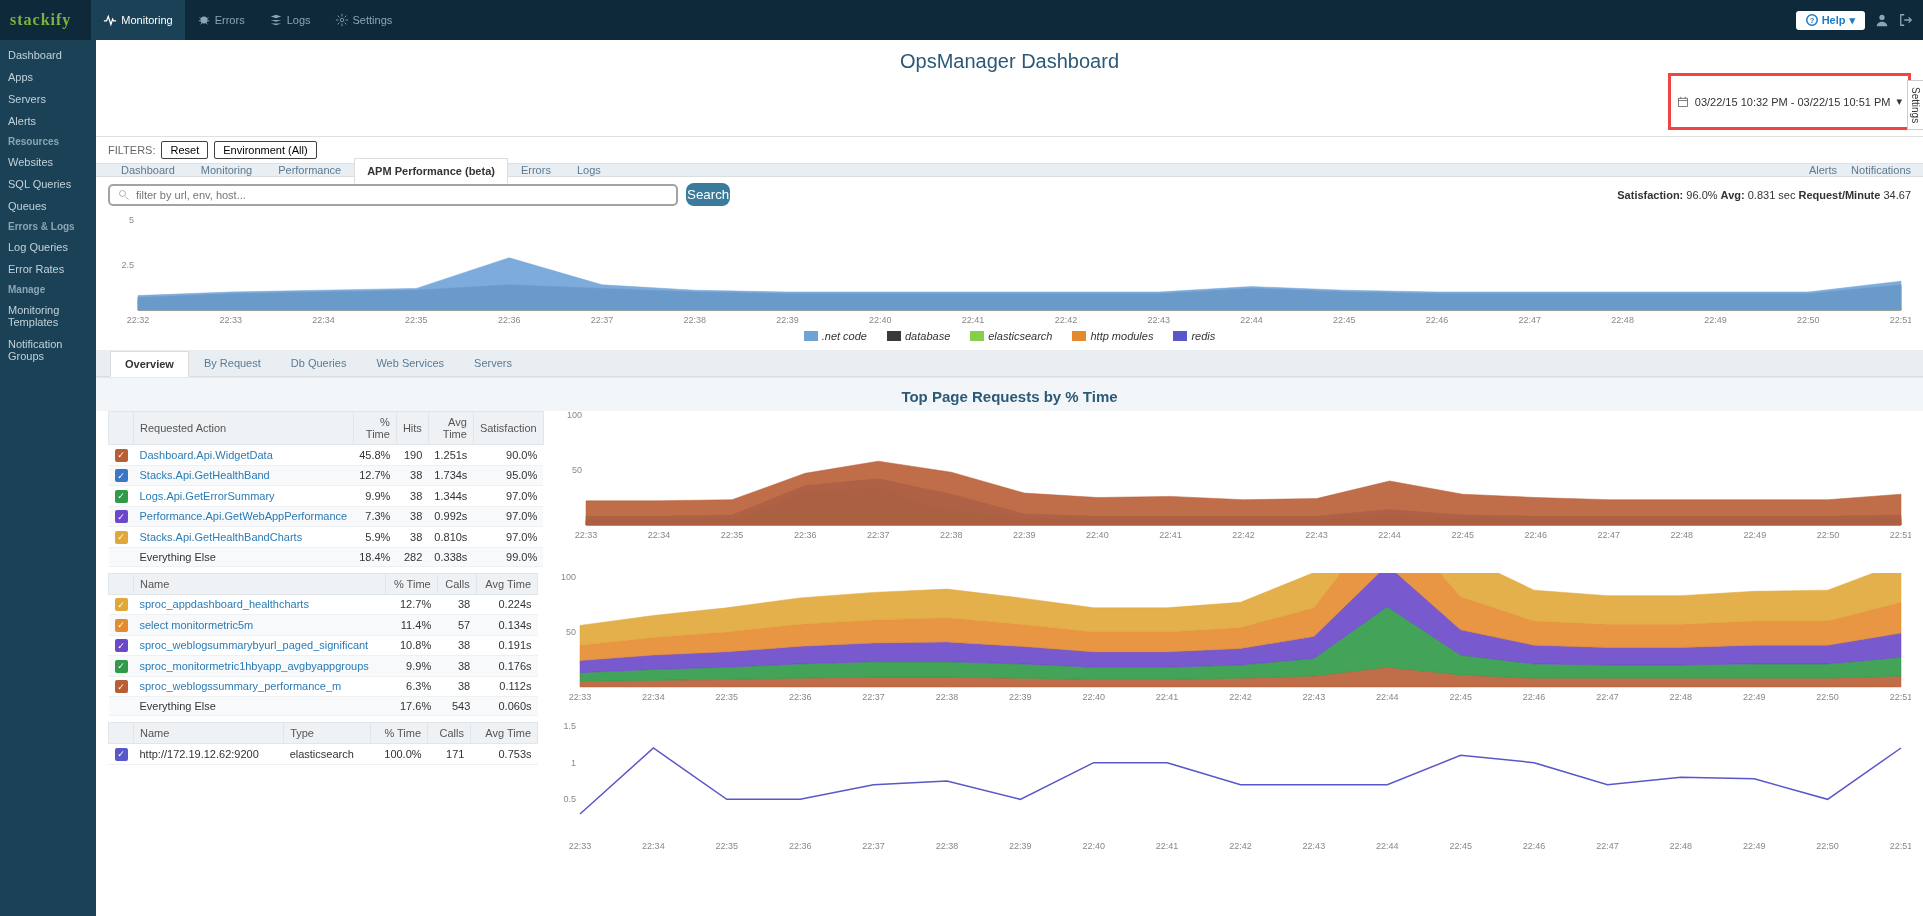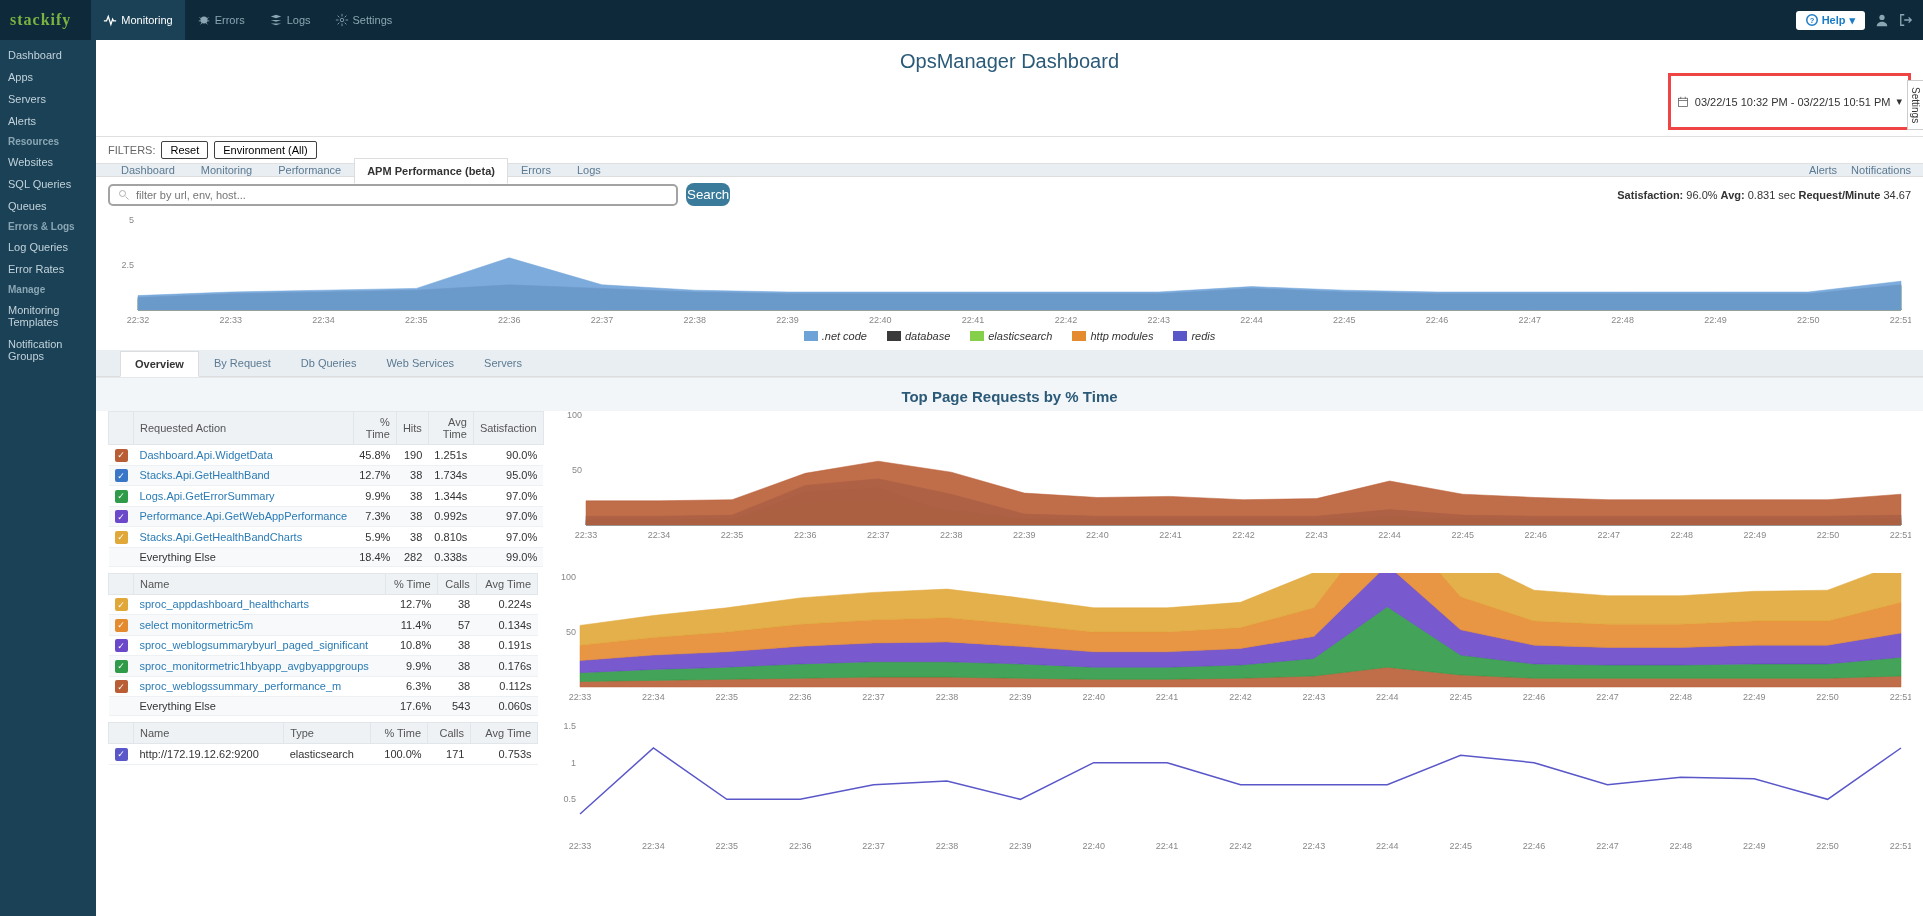--- a/index.html
+++ b/index.html
@@ -31,21 +31,21 @@
 .search-box input { border: none; outline: none; flex: 1; font-size: 11px; }
 .search-btn { background: #3a7a9a; color: #fff; border: none; padding: 4px 1px; border-radius: 8px; cursor: pointer; }
 .metrics { margin-left: auto; font-size: 11px; }
 .metrics b { font-weight: bold; }
 .chart-block { padding: 4px 12px 0; }
 .chart-svg { width: 100%; display: block; }
 .axis-text { font-size: 9px; fill: #888; }
 .legend { display: flex; justify-content: center; gap: 20px; padding: 4px 0 8px; font-size: 11px; }
 .legend-item { display: flex; align-items: center; gap: 4px; font-style: italic; }
 .swatch { width: 14px; height: 10px; }
-.subtabs { display: flex; border-bottom: 1px solid #ddd; padding: 0 24px; background: #e9eef2; }
+.subtabs { display: flex; border-bottom: 1px solid #ddd; padding: 0 14px; background: #e9eef2; }
 .subtab { padding: 6px 14px; color: #5b7a92; cursor: pointer; border: 1px solid transparent; }
 .subtab.active { background: #fff; border: 1px solid #ddd; border-bottom: 1px solid #fff; font-weight: bold; color: #333; position: relative; top: 1px;}
 .section-title { text-align: center; font-size: 15px; color: #2b5a78; font-weight: bold; padding: 10px 0 6px; background: #f3f6f8; border-top: 1px solid #e3e8ec; }
 .section-row { display: flex; gap: 12px; padding: 0 12px 6px; }
 .table-wrap { flex: 0 0 430px; }
 table { width: 100%; border-collapse: collapse; font-size: 11px; }
 th { text-align: left; padding: 4px 6px; background: #eef2f5; border: 1px solid #e1e6ea; font-weight: normal; color: #555; }
 th.num, td.num { text-align: right; }
 td { padding: 3px 6px; border-bottom: 1px solid #eef1f3; }
 tr:nth-child(even) td { background: #f7f9fb; }

